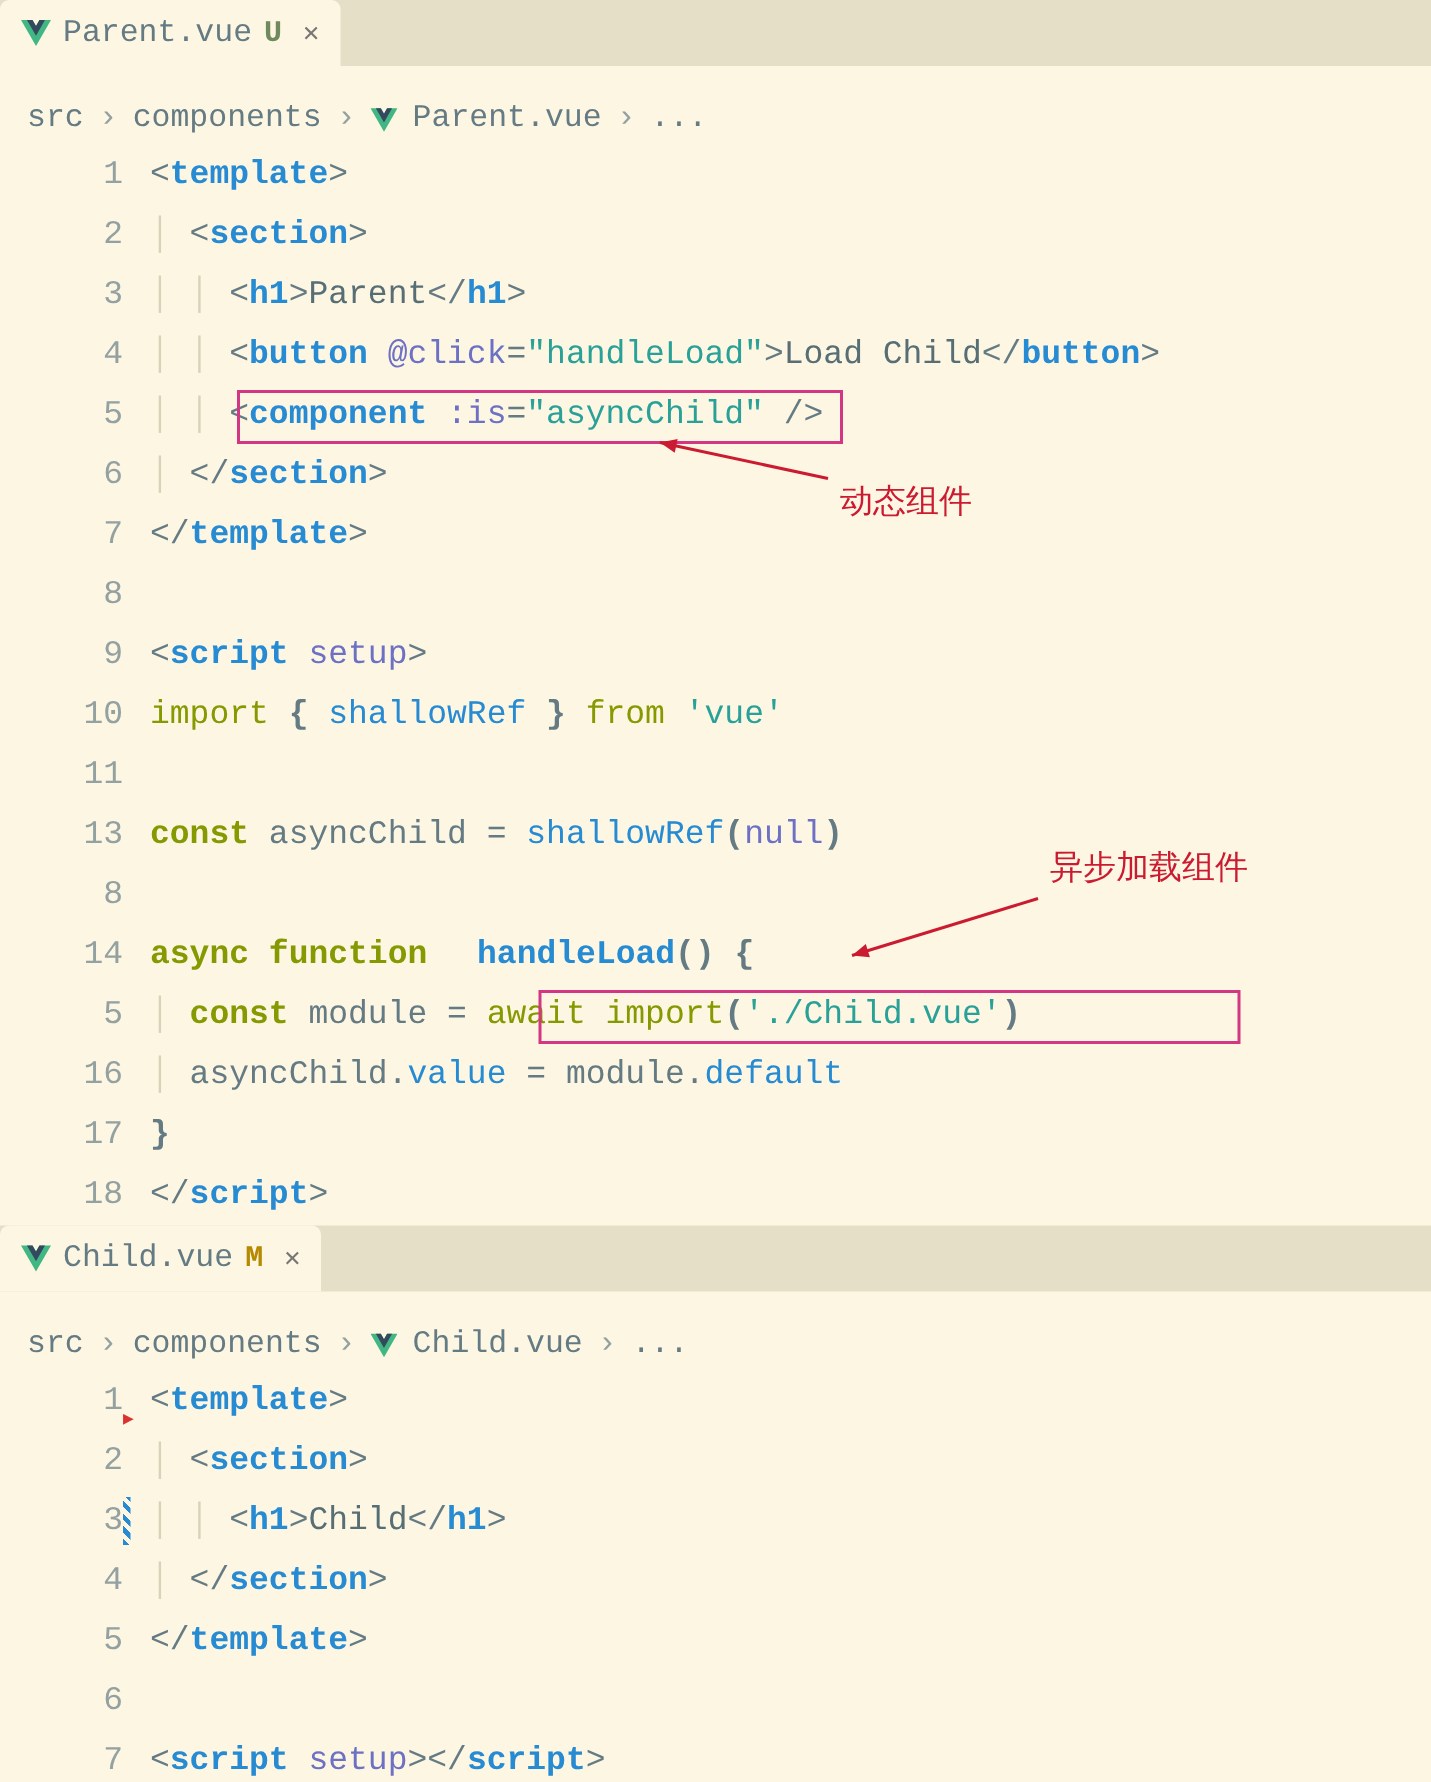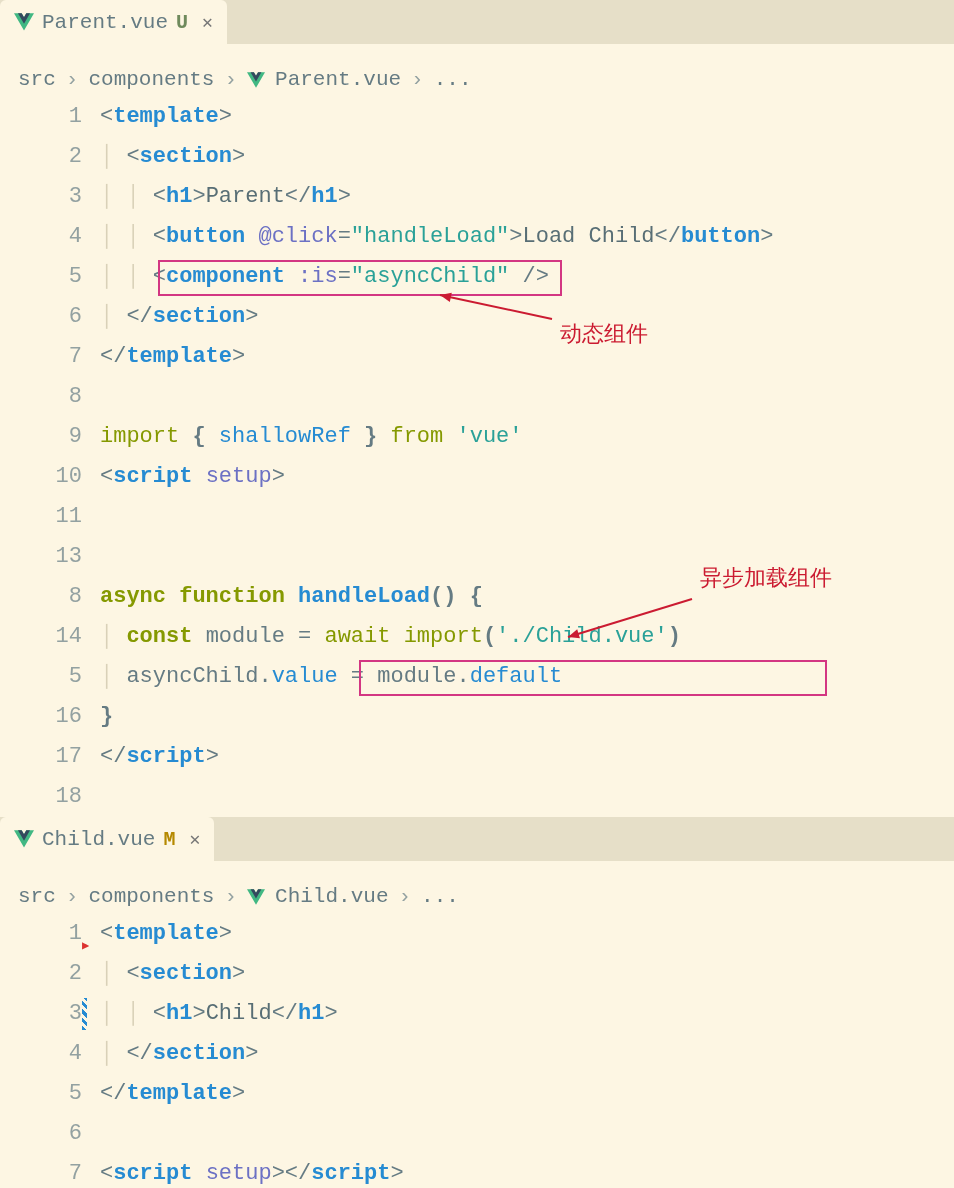--- a/index.html
+++ b/index.html
@@ -69,21 +69,21 @@
 .p-attr { color: #6c71c4; }
 .p-str { color: #2aa198; }
 .p-txt { color: #586e75; }
 .p-kw { color: #859900; font-weight: 600; }
 .p-kw2 { color: #859900; }
 .p-fn { color: #268bd2; }
 .p-ident { color: #657b83; }
 .p-prop { color: #268bd2; }
 .p-paren { color: #657b83; font-weight: 600; }
 .p-null { color: #6c71c4; }
-.p-fname { color: #268bd2; font-weight: 600; }
+.p-fname { color: #268bd2; font-weight: 600; margin-left: 20px; }
 .p-at { color: #6c71c4; }
 .highlight-box {
   position: absolute;
   border: 2px solid #d33682;
   pointer-events: none;
   z-index: 2;
 }
 .annotation {
   position: absolute;
   color: #cb1b31;
@@ -174,23 +174,24 @@
           <div class="annotation" style="top:222px;left:460px">动态组件</div>
           <div class="annotation" style="top:466px;left:600px">异步加载组件</div>
           <div class="code-line"><span class="p-ang">&lt;</span><span class="p-tag">template</span><span class="p-ang">&gt;</span></div>
           <div class="code-line"><span class="indent">│ </span><span class="p-ang">&lt;</span><span class="p-tag">section</span><span class="p-ang">&gt;</span></div>
           <div class="code-line"><span class="indent">│ │ </span><span class="p-ang">&lt;</span><span class="p-tag">h1</span><span class="p-ang">&gt;</span><span class="p-txt">Parent</span><span class="p-ang">&lt;/</span><span class="p-tag">h1</span><span class="p-ang">&gt;</span></div>
           <div class="code-line"><span class="indent">│ │ </span><span class="p-ang">&lt;</span><span class="p-tag">button</span><span class=""> </span><span class="p-at">@click</span><span class="p-ang">=</span><span class="p-str">"handleLoad"</span><span class="p-ang">&gt;</span><span class="p-txt">Load Child</span><span class="p-ang">&lt;/</span><span class="p-tag">button</span><span class="p-ang">&gt;</span></div>
           <div class="code-line"><span class="indent">│ │ </span><span class="p-ang">&lt;</span><span class="p-tag">component</span><span class=""> </span><span class="p-attr">:is</span><span class="p-ang">=</span><span class="p-str">"asyncChild"</span><span class=""> </span><span class="p-ang">/&gt;</span></div>
           <div class="code-line"><span class="indent">│ </span><span class="p-ang">&lt;/</span><span class="p-tag">section</span><span class="p-ang">&gt;</span></div>
           <div class="code-line"><span class="p-ang">&lt;/</span><span class="p-tag">template</span><span class="p-ang">&gt;</span></div>
           <div class="code-line">&nbsp;</div>
+          <div class="code-line"><span class="p-ang">&lt;</span><span class="p-tag">script</span><span class=""> </span><span class="p-attr">setup</span><span class="p-ang">&gt;</span></div>
           <div class="code-line"><span class="p-kw2">import</span><span class=""> </span><span class="p-paren">{</span><span class=""> </span><span class="p-fn">shallowRef</span><span class=""> </span><span class="p-paren">}</span><span class=""> </span><span class="p-kw2">from</span><span class=""> </span><span class="p-str">'vue'</span></div>
-          <div class="code-line"><span class="p-ang">&lt;</span><span class="p-tag">script</span><span class=""> </span><span class="p-attr">setup</span><span class="p-ang">&gt;</span></div>
-          <div class="code-line">&nbsp;</div>
+          <div class="code-line">&nbsp;</div>
+          <div class="code-line"><span class="p-kw">const</span><span class=""> </span><span class="p-ident">asyncChild</span><span class=""> </span><span class="p-ang">=</span><span class=""> </span><span class="p-fn">shallowRef</span><span class="p-paren">(</span><span class="p-null">null</span><span class="p-paren">)</span></div>
           <div class="code-line">&nbsp;</div>
           <div class="code-line"><span class="p-kw">async</span><span class=""> </span><span class="p-kw">function</span><span class=""> </span><span class="p-fname">handleLoad</span><span class="p-paren">()</span><span class=""> </span><span class="p-paren">{</span></div>
           <div class="code-line"><span class="indent">│ </span><span class="p-kw">const</span><span class=""> </span><span class="p-ident">module</span><span class=""> </span><span class="p-ang">=</span><span class=""> </span><span class="p-kw2">await</span><span class=""> </span><span class="p-kw2">import</span><span class="p-paren">(</span><span class="p-str">'./Child.vue'</span><span class="p-paren">)</span></div>
           <div class="code-line"><span class="indent">│ </span><span class="p-ident">asyncChild</span><span class="p-ang">.</span><span class="p-prop">value</span><span class=""> </span><span class="p-ang">=</span><span class=""> </span><span class="p-ident">module</span><span class="p-ang">.</span><span class="p-prop">default</span></div>
           <div class="code-line"><span class="p-paren">}</span></div>
           <div class="code-line"><span class="p-ang">&lt;/</span><span class="p-tag">script</span><span class="p-ang">&gt;</span></div>
         </div>
       </div>
     </div>
     <div class="pane">

